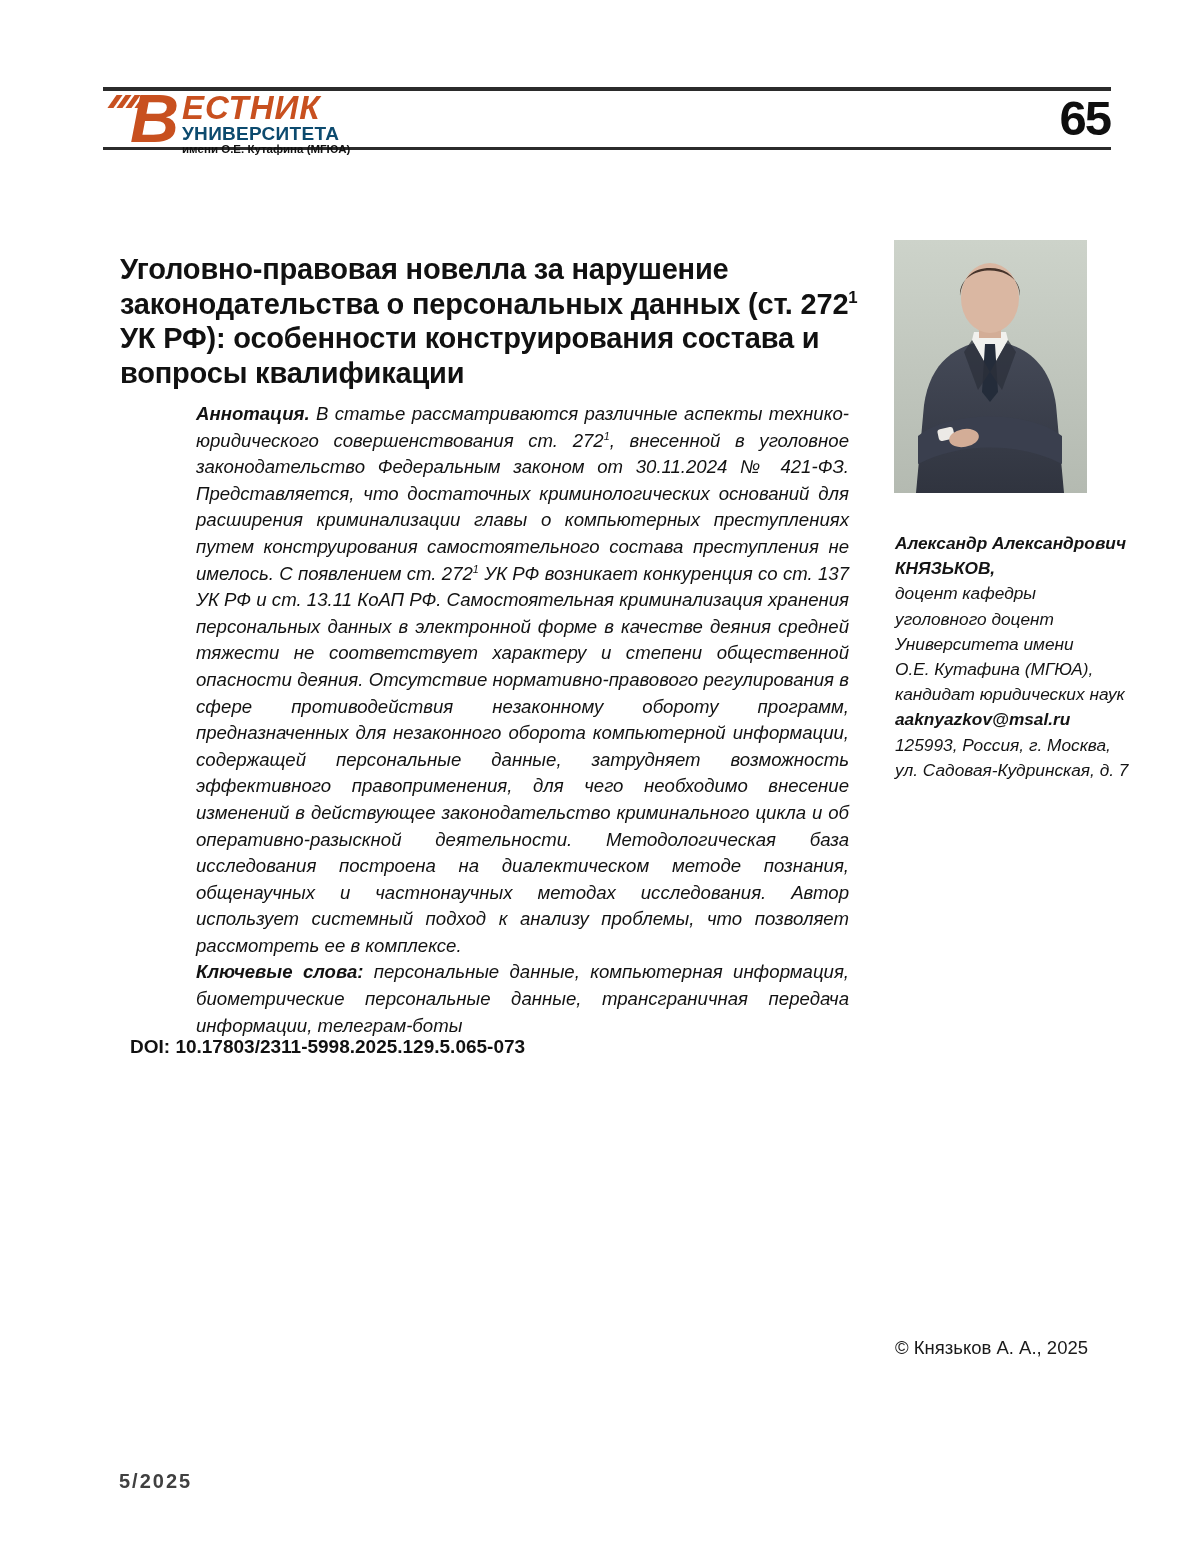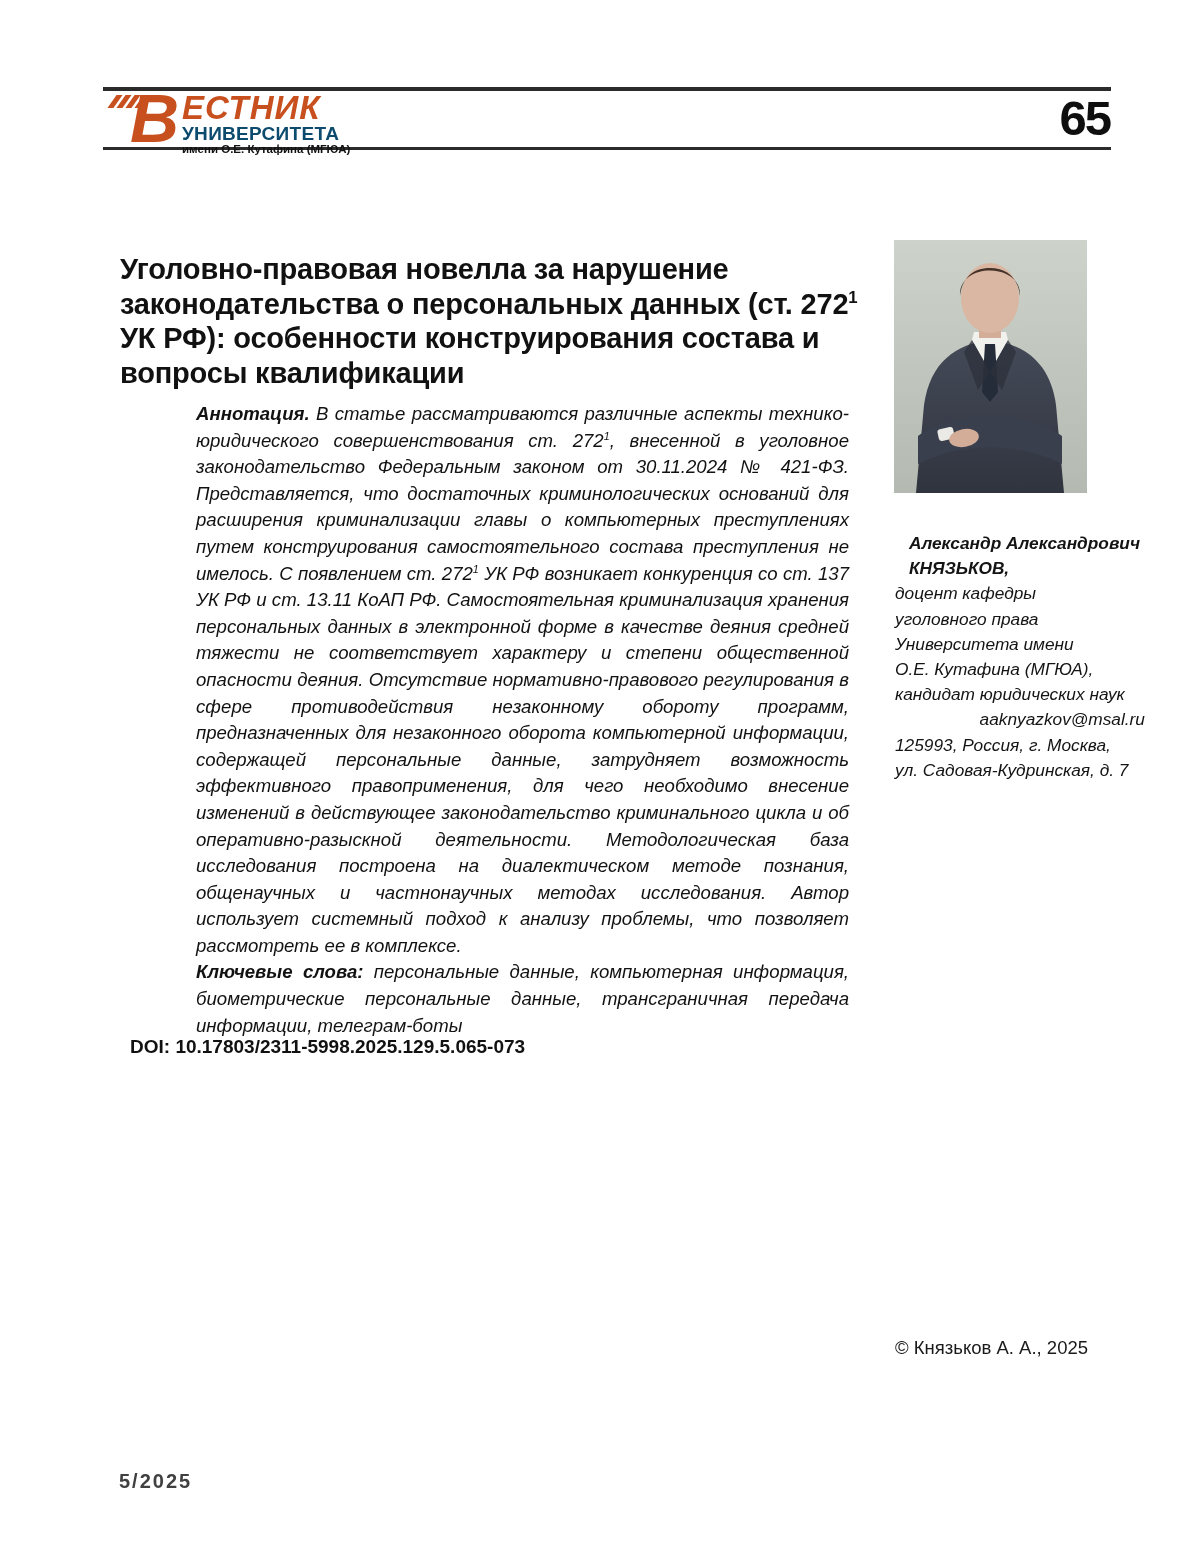--- a/index.html
+++ b/index.html
@@ -70,22 +70,22 @@
   .bold-label{font-weight:800;}
 
   
   .doi-line{position:absolute;left:130px;top:1036px;font-size:19px;font-weight:800;color:#111;}
 
   
   .author-block{
     position:absolute;left:895px;top:531px;width:250px;
     font-size:17.3px;line-height:25.2px;font-style:italic;color:#141414;
   }
-  .author-name{font-weight:800;margin-left:14px;}
-  .author-email{font-weight:400;text-align:right;}
+  .author-name{font-weight:800;}
+  .author-email{font-weight:700;}
 
   
   .copyright{position:absolute;left:895px;top:1337px;font-size:18.5px;color:#1a1a1a;}
   .issue-footer{
     position:absolute;left:119px;top:1470px;
     font-size:20px;font-weight:700;letter-spacing:2px;color:#404040;
   }
 </style>
 </head>
 <body>
@@ -153,21 +153,21 @@
     <p><span class="bold-label">Аннотация.</span><span> В статье рассматриваются различные аспекты технико-юридического совершенствования ст. 272</span><sup>1</sup><span>, внесенной в уголовное законодательство Федеральным законом от 30.11.2024 № 421-ФЗ. Представляется, что достаточных криминологических оснований для расширения криминализации главы о компьютерных преступлениях путем конструирования самостоятельного состава преступления не имелось. С появлением ст. 272</span><sup>1</sup><span> УК РФ возникает конкуренция со ст. 137 УК РФ и ст. 13.11 КоАП РФ. Самостоятельная криминализация хранения персональных данных в электронной форме в качестве деяния средней тяжести не соответствует характеру и степени общественной опасности деяния. Отсутствие нормативно-правового регулирования в сфере противодействия незаконному обороту программ, предназначенных для незаконного оборота компьютерной информации, содержащей персональные данные, затрудняет возможность эффективного правоприменения, для чего необходимо внесение изменений в действующее законодательство криминального цикла и об оперативно-разыскной деятельности. Методологическая база исследования построена на диалектическом методе познания, общенаучных и частнонаучных методах исследования. Автор использует системный подход к анализу проблемы, что позволяет рассмотреть ее в комплексе.</span></p>
     <p><span class="bold-label">Ключевые слова:</span><span> персональные данные, компьютерная информация, биометрические персональные данные, трансграничная передача информации, телеграм-боты</span></p>
   </div>
 
   <div class="doi-line">DOI: 10.17803/2311-5998.2025.129.5.065-073</div>
 
   <div class="author-block">
     <div class="author-name">Александр Александрович</div>
     <div class="author-name">КНЯЗЬКОВ,</div>
     <div>доцент кафедры</div>
-    <div>уголовного права</div>
+    <div>уголовного доцент</div>
     <div>Университета имени</div>
     <div>О.Е. Кутафина (МГЮА),</div>
     <div>кандидат юридических наук</div>
     <div class="author-email">aaknyazkov@msal.ru</div>
     <div>125993, Россия, г. Москва,</div>
     <div>ул. Садовая-Кудринская, д. 7</div>
   </div>
 
   <div class="copyright">© Князьков А. А., 2025</div>
 

